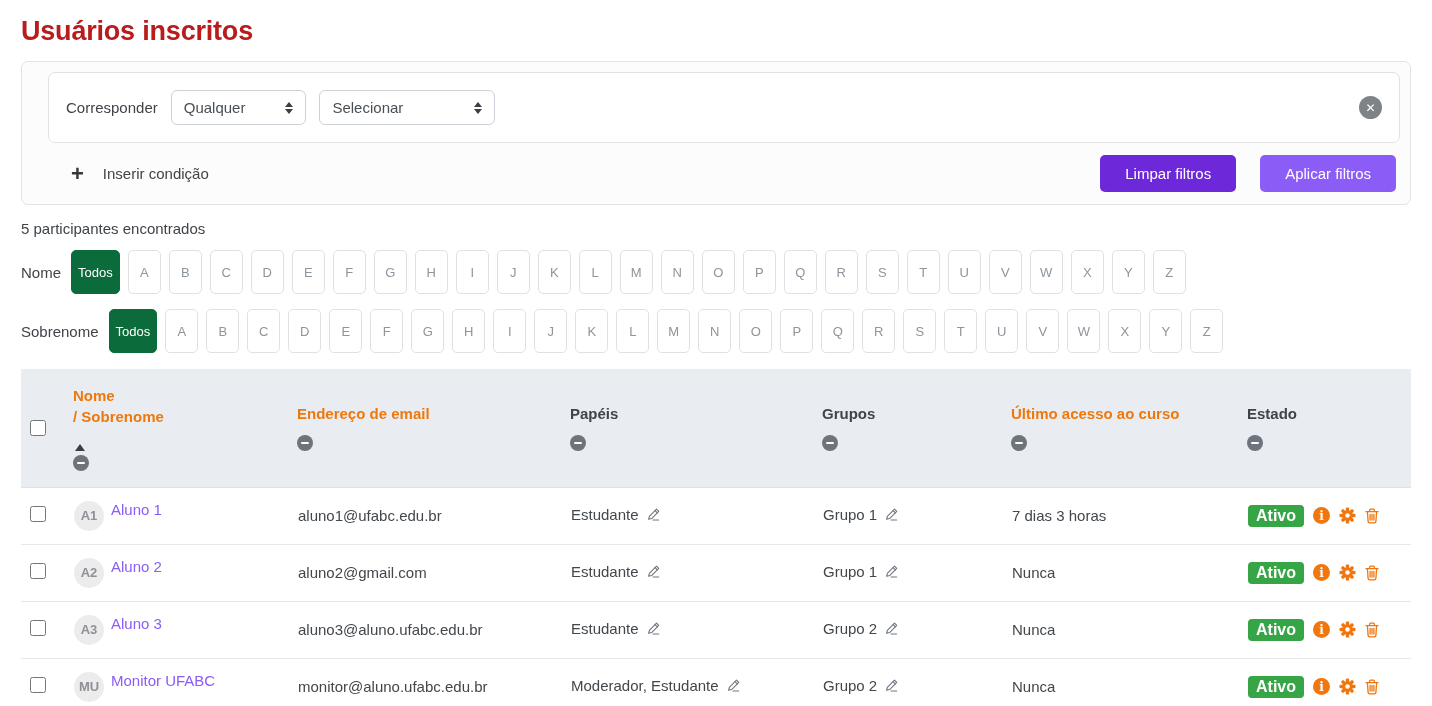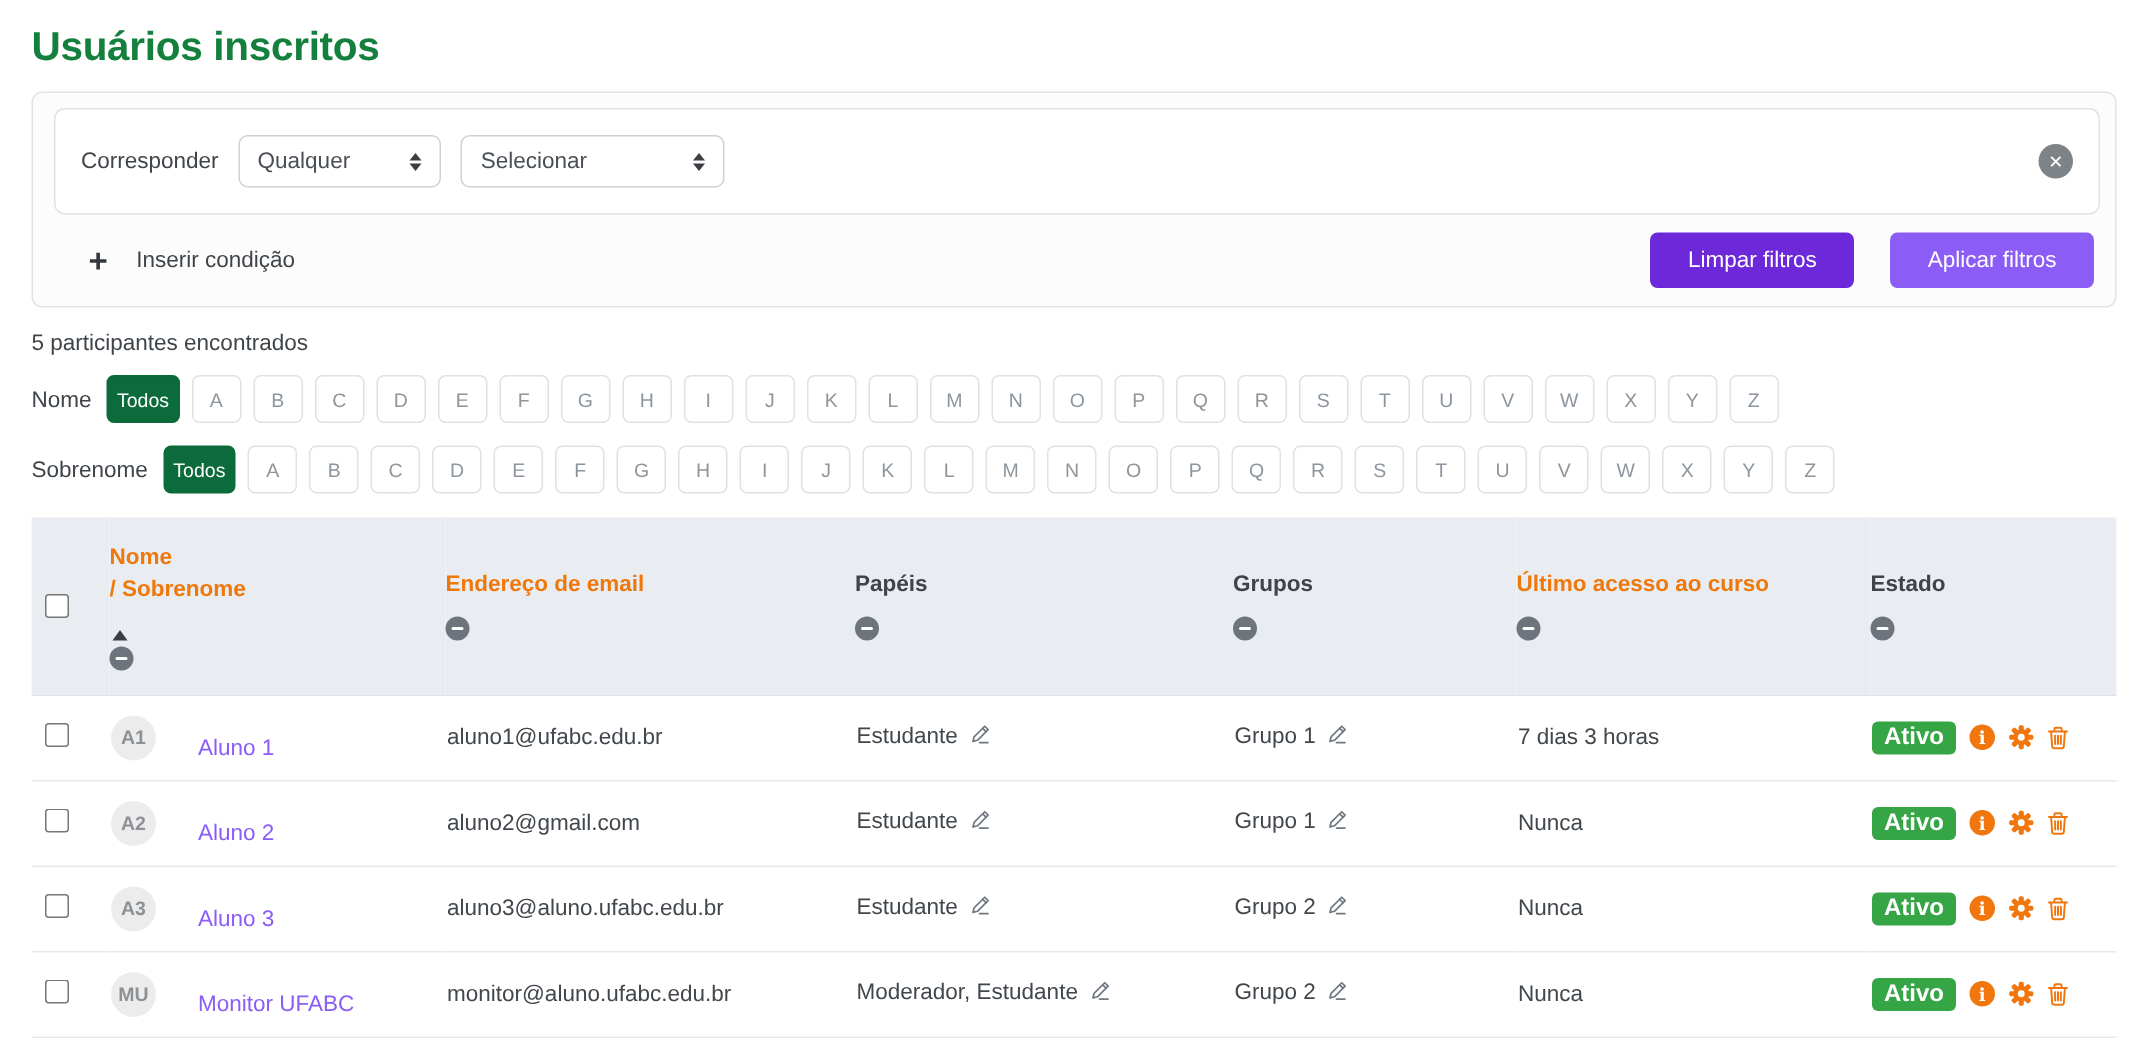--- a/index.html
+++ b/index.html
@@ -6,28 +6,28 @@
   html,body { margin:0; padding:0; }
   body {
     width:1432px; height:706px; overflow:hidden;
     background:#ffffff;
     font-family:"Liberation Sans","DejaVu Sans",sans-serif;
     color:#42474c; font-size:15px;
   }
   .page { padding:0 21px; }
 
   h1.page-title {
-    font-size:27px; font-weight:700; color:#15803d;
+    font-size:27px; font-weight:700; color:#b91c1c;
     margin:16px 0 14px 0; letter-spacing:-0.2px;
   }
 
   
   .filter-panel {
     border:1px solid #dfe3e7; border-radius:7px;
-    background:#fcfcfd; padding:10px 10px 0 14px;
+    background:#fcfcfd; padding:10px 10px 0 26px;
   }
   .condition-row {
     display:flex; align-items:center; gap:13px;
     background:#fff; border:1px solid #dfe3e7; border-radius:7px;
     height:71px; padding:0 17px;
   }
   .condition-row .row-label { color:#3f4449; }
   .selectbox {
     display:inline-flex; align-items:center; justify-content:space-between;
     gap:12px; border:1px solid #ccd2d8; border-radius:6px;
@@ -59,21 +59,21 @@
   .btn-clear { background:#6d28d9; margin-right:24px; }
   .btn-apply { background:#8b5cf6; }
 
   
   .results-line { color:#3f4449; margin:15px 0 13px 0; }
   .initials-row { display:flex; align-items:center; margin-bottom:15px; }
   .initials-label { color:#3f4449; margin-right:10px; white-space:nowrap; }
   .letters { display:flex; gap:8px; align-items:center; }
   .letters-host { display:contents; }
   .letter {
-    min-width:33px; height:32px; padding:0 6px;
+    min-width:33px; height:44px; padding:0 6px;
     display:inline-flex; align-items:center; justify-content:center;
     border:1px solid #dee2e6; border-radius:5px; background:#fff;
     color:#8d959d; font-size:13px; cursor:pointer; font-family:inherit;
   }
   .letter.all { background:#0c6b3a; border-color:#0c6b3a; color:#fff; }
 
   
   table.participants {
     width:1390px; border-collapse:collapse; table-layout:fixed; margin-top:16px;
   }
@@ -99,21 +99,21 @@
   .minus-icon::after {
     content:""; position:absolute; left:4px; top:6.8px;
     width:8px; height:2.6px; background:#fff; border-radius:2px;
   }
   tbody td {
     height:57px; border-bottom:1px solid #e6e9ec;
     font-size:15px; color:#42474c; vertical-align:middle;
   }
   td.cell-check { padding-left:9px; }
   input[type=checkbox] { width:16px; height:16px; margin:0; cursor:pointer; accent-color:#fff; }
-  .name-wrap { display:flex; align-items:flex-end; gap:28px; }
+  .name-wrap { display:flex; align-items:flex-start; gap:7px; }
   .avatar {
     width:30px; height:30px; border-radius:50%; background:#ececec;
     color:#8d9196; font-weight:700; font-size:13px; flex:0 0 30px;
     display:flex; align-items:center; justify-content:center;
   }
   .user-name { color:#8b5cf6; font-weight:400; cursor:pointer; }
   .pencil-icon { margin-left:7px; vertical-align:-2px; cursor:pointer; }
   .status-wrap { display:flex; align-items:center; gap:9px; }
   .badge-active {
     background:#36a546; color:#fff; font-size:16px; font-weight:700;

